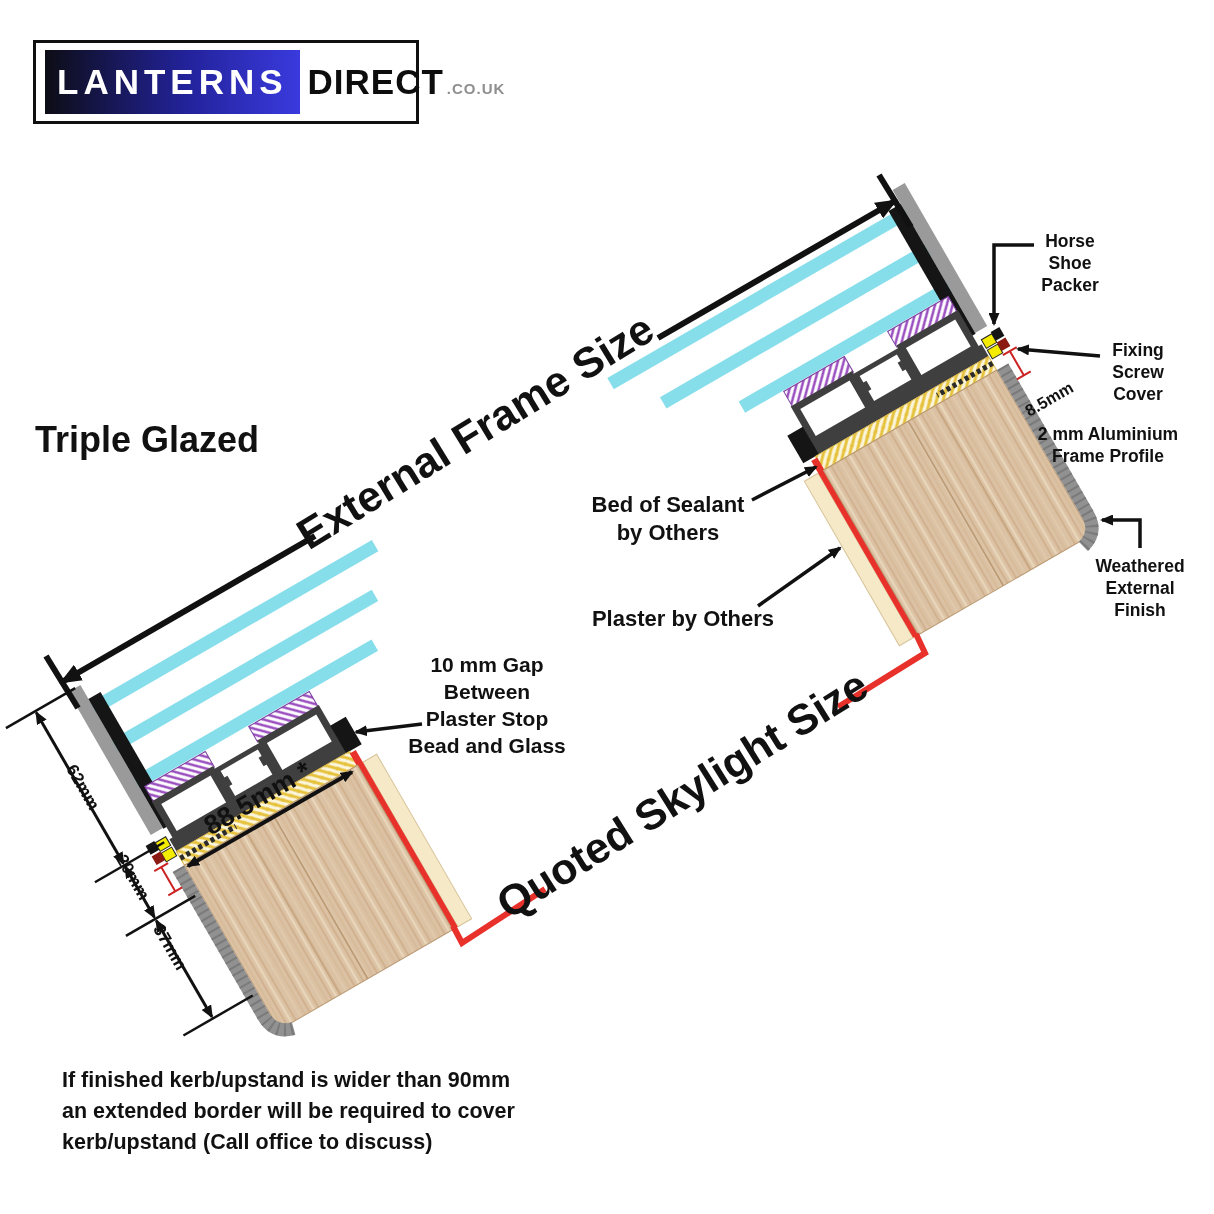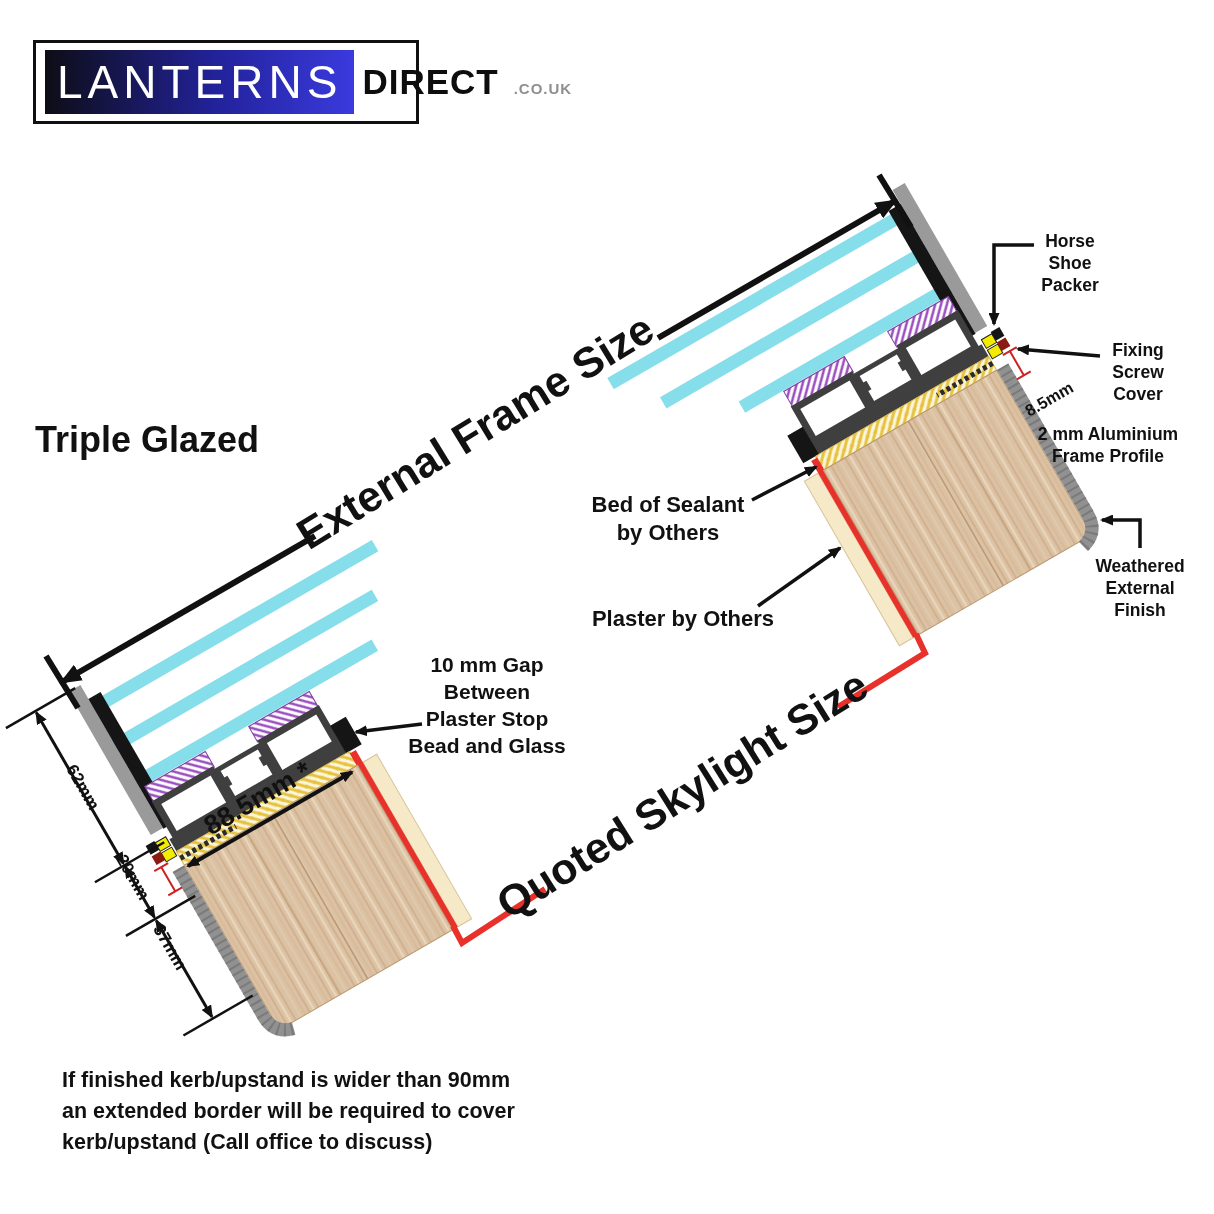--- a/index.html
+++ b/index.html
@@ -9,24 +9,24 @@
   svg{position:absolute;left:0;top:0;}
   .logo-box{
     position:absolute;left:33px;top:40px;width:386px;height:84px;
     background:#ffffff;border:3px solid #101010;box-sizing:border-box;
     display:flex;align-items:center;
   }
   .logo-blue{
     margin-left:9px;height:64px;display:flex;align-items:center;
     padding:0 12px;background:linear-gradient(90deg,#0d0d16 0%,#22229a 55%,#3a3ade 100%);
   }
-  .logo-primary{color:#ffffff;font-size:46px;font-weight:400;letter-spacing:5px;}
+  .logo-primary{color:#ffffff;font-size:35px;font-weight:700;letter-spacing:5px;}
   .logo-right{display:flex;align-items:baseline;margin-left:8px;justify-content:center;}
   .logo-secondary{color:#0d0d0d;font-size:35px;font-weight:800;letter-spacing:1px;}
-  .logo-suffix{color:#8f8f8f;font-size:15px;font-weight:700;margin-left:15px;letter-spacing:1px;}
+  .logo-suffix{color:#8f8f8f;font-size:15px;font-weight:700;margin-left:3px;letter-spacing:1px;}
   text{font-family:"Liberation Sans",sans-serif;fill:#111111;}
   .lbl{font-weight:700;}
 </style>
 </head>
 <body>
 
 <div class="stage">
 
 <svg width="1214" height="1214" viewBox="0 0 1214 1214">
   <defs>

